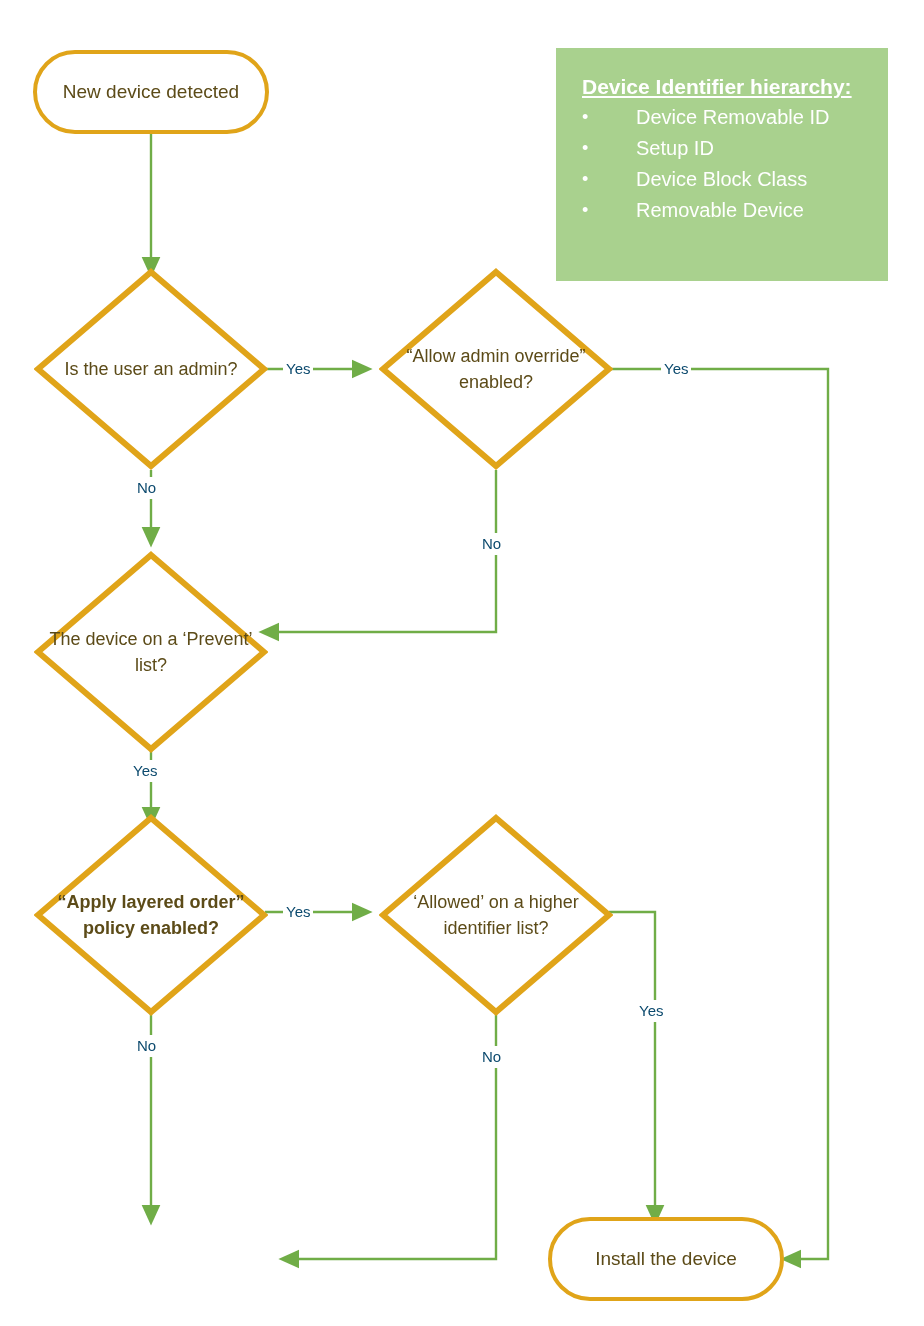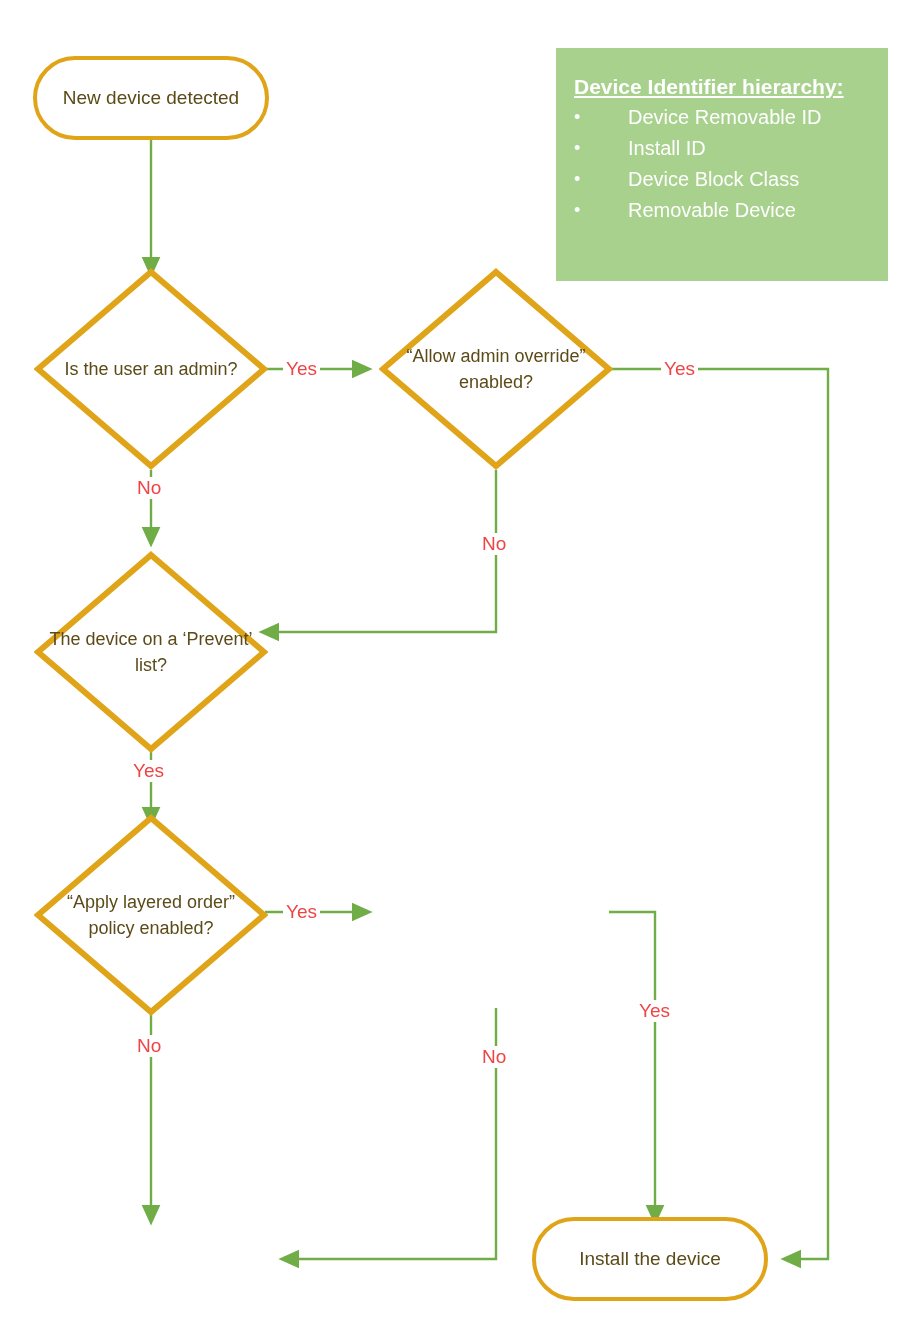--- a/index.html
+++ b/index.html
@@ -12,25 +12,25 @@
         align-items:center;justify-content:center;text-align:center;}
 
   .terminal{border:4px solid #E0A419;border-radius:46px;background:#ffffff;}
   .terminal .label{color:#5C4B18;font-size:19px;line-height:24px;}
 
   .diamond{background:transparent;}
   .diamond .dshape{position:absolute;left:0;top:0;width:100%;height:100%;}
   .diamond .label{position:relative;color:#5C4B18;font-size:18px;line-height:26px;
                   z-index:2;padding:0 10px;}
 
-  .edgelabel{position:absolute;color:#ef4444;font-size:19px;line-height:22px;
+  .edgelabel{position:absolute;color:#0c4a6e;font-size:15px;line-height:22px;
              background:#ffffff;padding:0 3px;white-space:nowrap;}
 
   .legend{position:absolute;background:#A9D18E;box-sizing:border-box;
-          padding:26px 0 0 0;}
+          padding:26px 0 0 8px;}
   .legend .ltitle{color:#ffffff;font-size:21px;line-height:26px;
                   text-decoration:underline;margin:0 0 2px 18px;font-weight:600;}
   .legend ul{list-style:none;margin:0;padding:0;}
   .legend li{color:#ffffff;font-size:20px;line-height:31px;position:relative;
              padding-left:72px;}
 </style>
 </head>
 <body>
 
 <div id="canvas">
@@ -58,21 +58,21 @@
       <path d="M265,912 L363,912" marker-end="url(#ah)"></path>
 
       <path d="M151,1008 L151,1216" marker-end="url(#ah)"></path>
 
       <path d="M496,1008 L496,1259 L288,1259" marker-end="url(#ah)"></path>
 
       <path d="M609,912 L655,912 L655,1216" marker-end="url(#ah)"></path>
     </g>
   </svg>
 
-  <div class="node terminal" style="left:33px;top:56px;width:236px;height:84px;">
+  <div class="node terminal" style="left:33px;top:50px;width:236px;height:84px;">
     <span class="label">New device detected</span>
   </div>
 
   <div class="node diamond" style="left:379px;top:268px;width:234px;height:202px;">
     <svg class="dshape" viewBox="0 0 234 202" preserveAspectRatio="none">
       <polygon points="117,4 230,101 117,198 4,101" fill="#ffffff" stroke="#E0A419" stroke-width="6"></polygon>
     </svg>
     <span class="label">“Allow admin override” enabled?</span>
   </div>
 
@@ -83,30 +83,36 @@
     <span class="label">Is the user an admin?</span>
   </div>
 
   <div class="node diamond" style="left:34px;top:551px;width:234px;height:202px;">
     <svg class="dshape" viewBox="0 0 234 202" preserveAspectRatio="none">
       <polygon points="117,4 230,101 117,198 4,101" fill="#ffffff" stroke="#E0A419" stroke-width="6"></polygon>
     </svg>
     <span class="label">The device on a ‘Prevent’ list?</span>
   </div>
 
-  <div class="node diamond" style="left:34px;top:814px;width:234px;height:202px;">
+  <div class="node diamond" style="left:34px;top:814px;width:234px;height:202px;font-weight:bold;">
     <svg class="dshape" viewBox="0 0 234 202" preserveAspectRatio="none">
       <polygon points="117,4 230,101 117,198 4,101" fill="#ffffff" stroke="#E0A419" stroke-width="6"></polygon>
     </svg>
     <span class="label">“Apply layered order” policy enabled?</span>
   </div>
 
+  <div class="node diamond" style="left:379px;top:814px;width:234px;height:202px;">
+    <svg class="dshape" viewBox="0 0 234 202" preserveAspectRatio="none">
+      <polygon points="117,4 230,101 117,198 4,101" fill="#ffffff" stroke="#E0A419" stroke-width="6"></polygon>
+    </svg>
+    <span class="label">‘Allowed’ on a higher identifier list?</span>
+  </div>
 
 
-  <div class="node terminal" style="left:532px;top:1217px;width:236px;height:84px;">
+  <div class="node terminal" style="left:548px;top:1217px;width:236px;height:84px;">
     <span class="label">Install the device</span>
   </div>
 
   <div class="edgelabel" style="left:283px;top:358px;">Yes</div>
 
   <div class="edgelabel" style="left:134px;top:477px;">No</div>
 
   <div class="edgelabel" style="left:661px;top:358px;">Yes</div>
 
   <div class="edgelabel" style="left:479px;top:533px;">No</div>
@@ -123,21 +129,21 @@
 
   <div class="legend" style="left:556px;top:48px;width:332px;height:233px;">
     <div class="ltitle">Device Identifier hierarchy:</div>
     <ul>
       <li>
         <span class="bull" style="position: absolute; left: 18px; top: 0px; font-size: 18px;">•</span>
         <span>Device Removable ID</span>
       </li>
       <li>
         <span class="bull" style="position: absolute; left: 18px; top: 0px; font-size: 18px;">•</span>
-        <span>Install ID</span>
+        <span>Setup ID</span>
       </li>
       <li>
         <span class="bull" style="position: absolute; left: 18px; top: 0px; font-size: 18px;">•</span>
         <span>Device Block Class</span>
       </li>
       <li>
         <span class="bull" style="position: absolute; left: 18px; top: 0px; font-size: 18px;">•</span>
         <span>Removable Device</span>
       </li>
     </ul>

